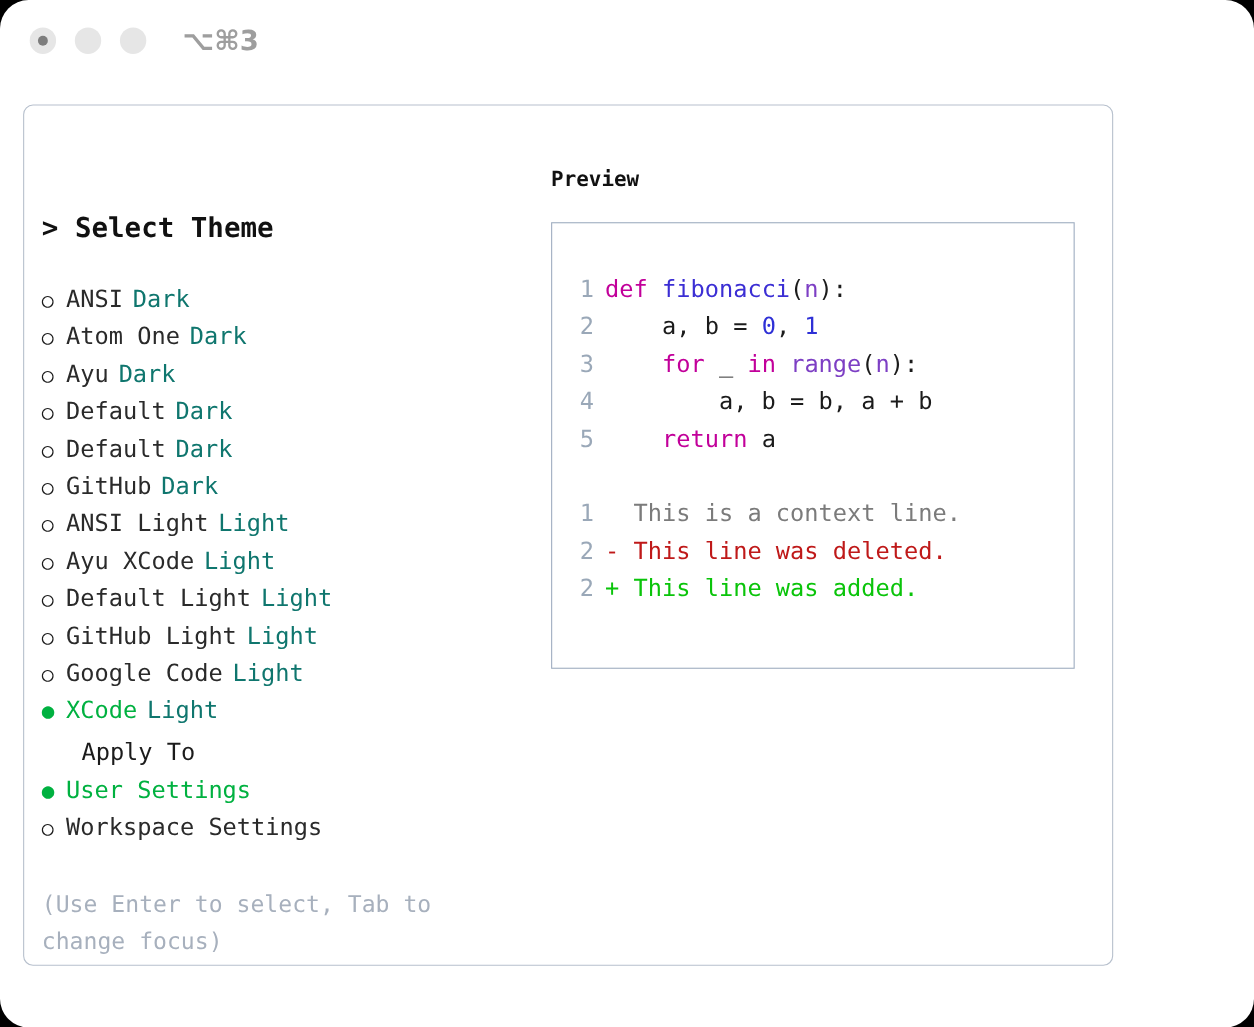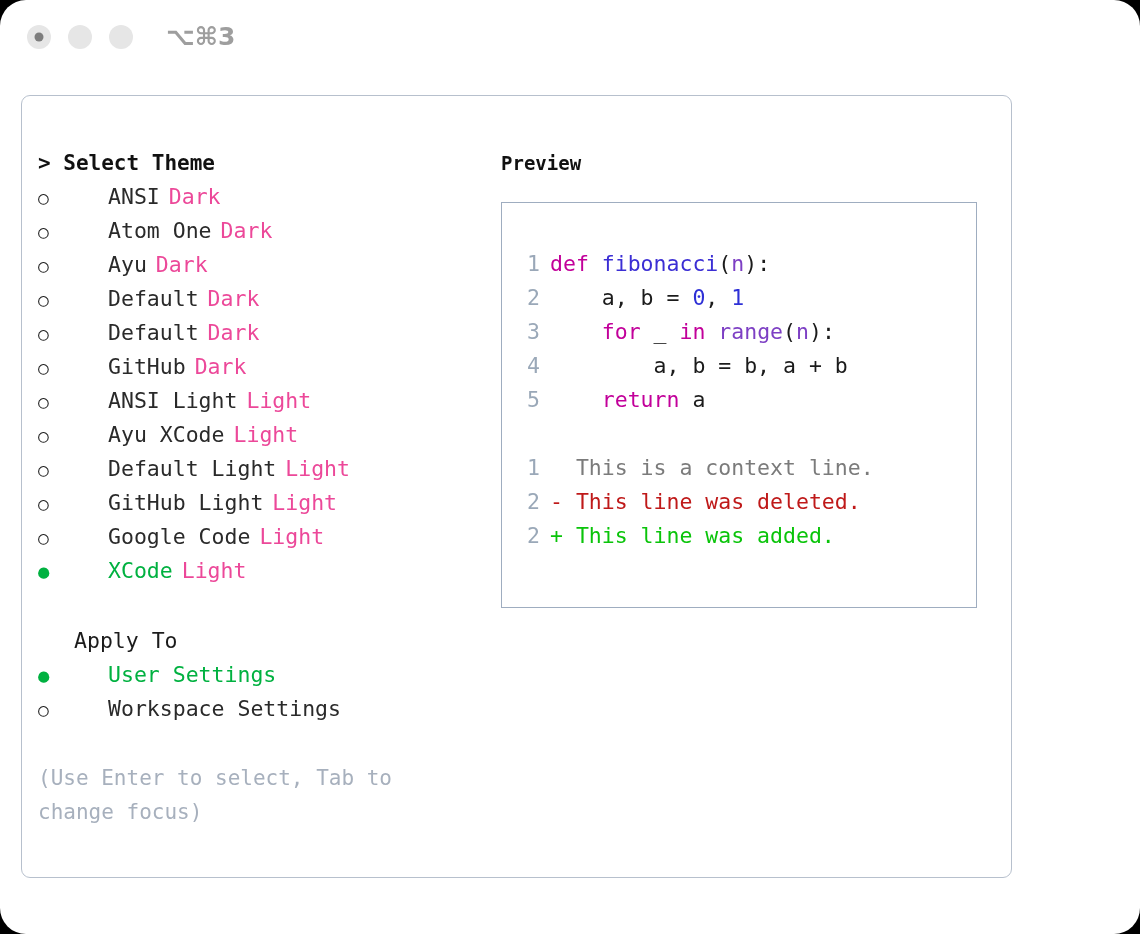--- a/index.html
+++ b/index.html
@@ -80,25 +80,26 @@
   }
 
   
   .left-col {
     position: absolute;
     left: 16px;
     top: 50px;
     width: 440px;
   }
   .section-title {
-    font-size: 21px;
+    font-size: 25px;
     font-weight: bold;
     color: #111111;
     line-height: 34px;
     white-space: pre;
+    margin-top: 44px;
   }
   .theme-list {
     margin-top: 0px;
   }
   .row {
     display: flex;
     align-items: baseline;
     height: 34px;
     line-height: 34px;
     font-size: 21.5px;
@@ -110,28 +111,28 @@
     font-size: 18px;
     color: #1b1b1b;
     line-height: 34px;
   }
   .bullet.sel {
     color: #00b140;
     font-size: 19px;
   }
   .row .label {
     color: #2a2a2a;
-    margin-left: 48px;
   }
   .row.selected .label {
     color: #00b140;
   }
   .row .variant {
-    color: #ec4899;
+    color: #0f766e;
     margin-left: 9px;
+    margin-top: 32px;
   }
 
   .apply-title {
     margin-top: 36px;
     margin-left: 36px;
     font-size: 21.5px;
     color: #1b1b1b;
     line-height: 34px;
     white-space: pre;
   }

